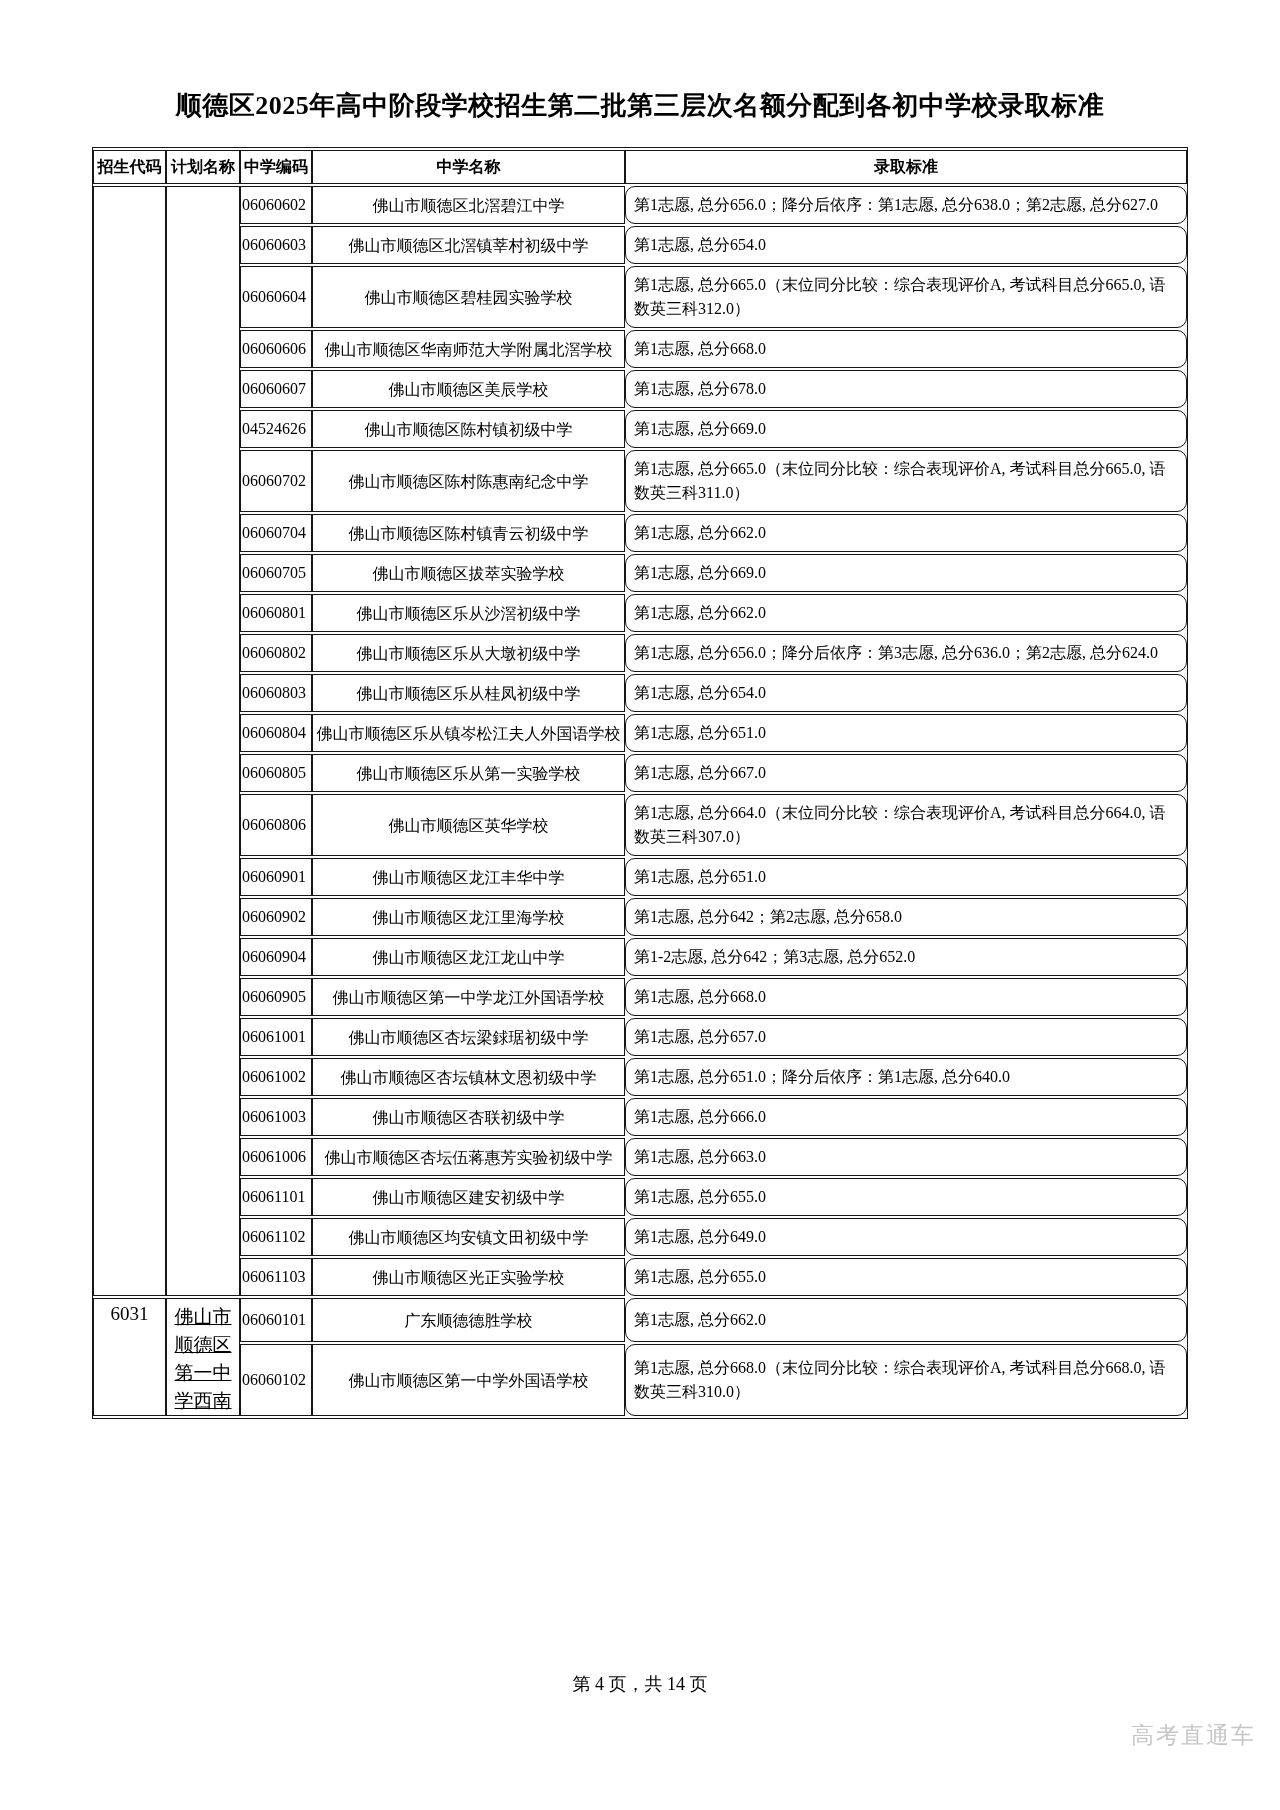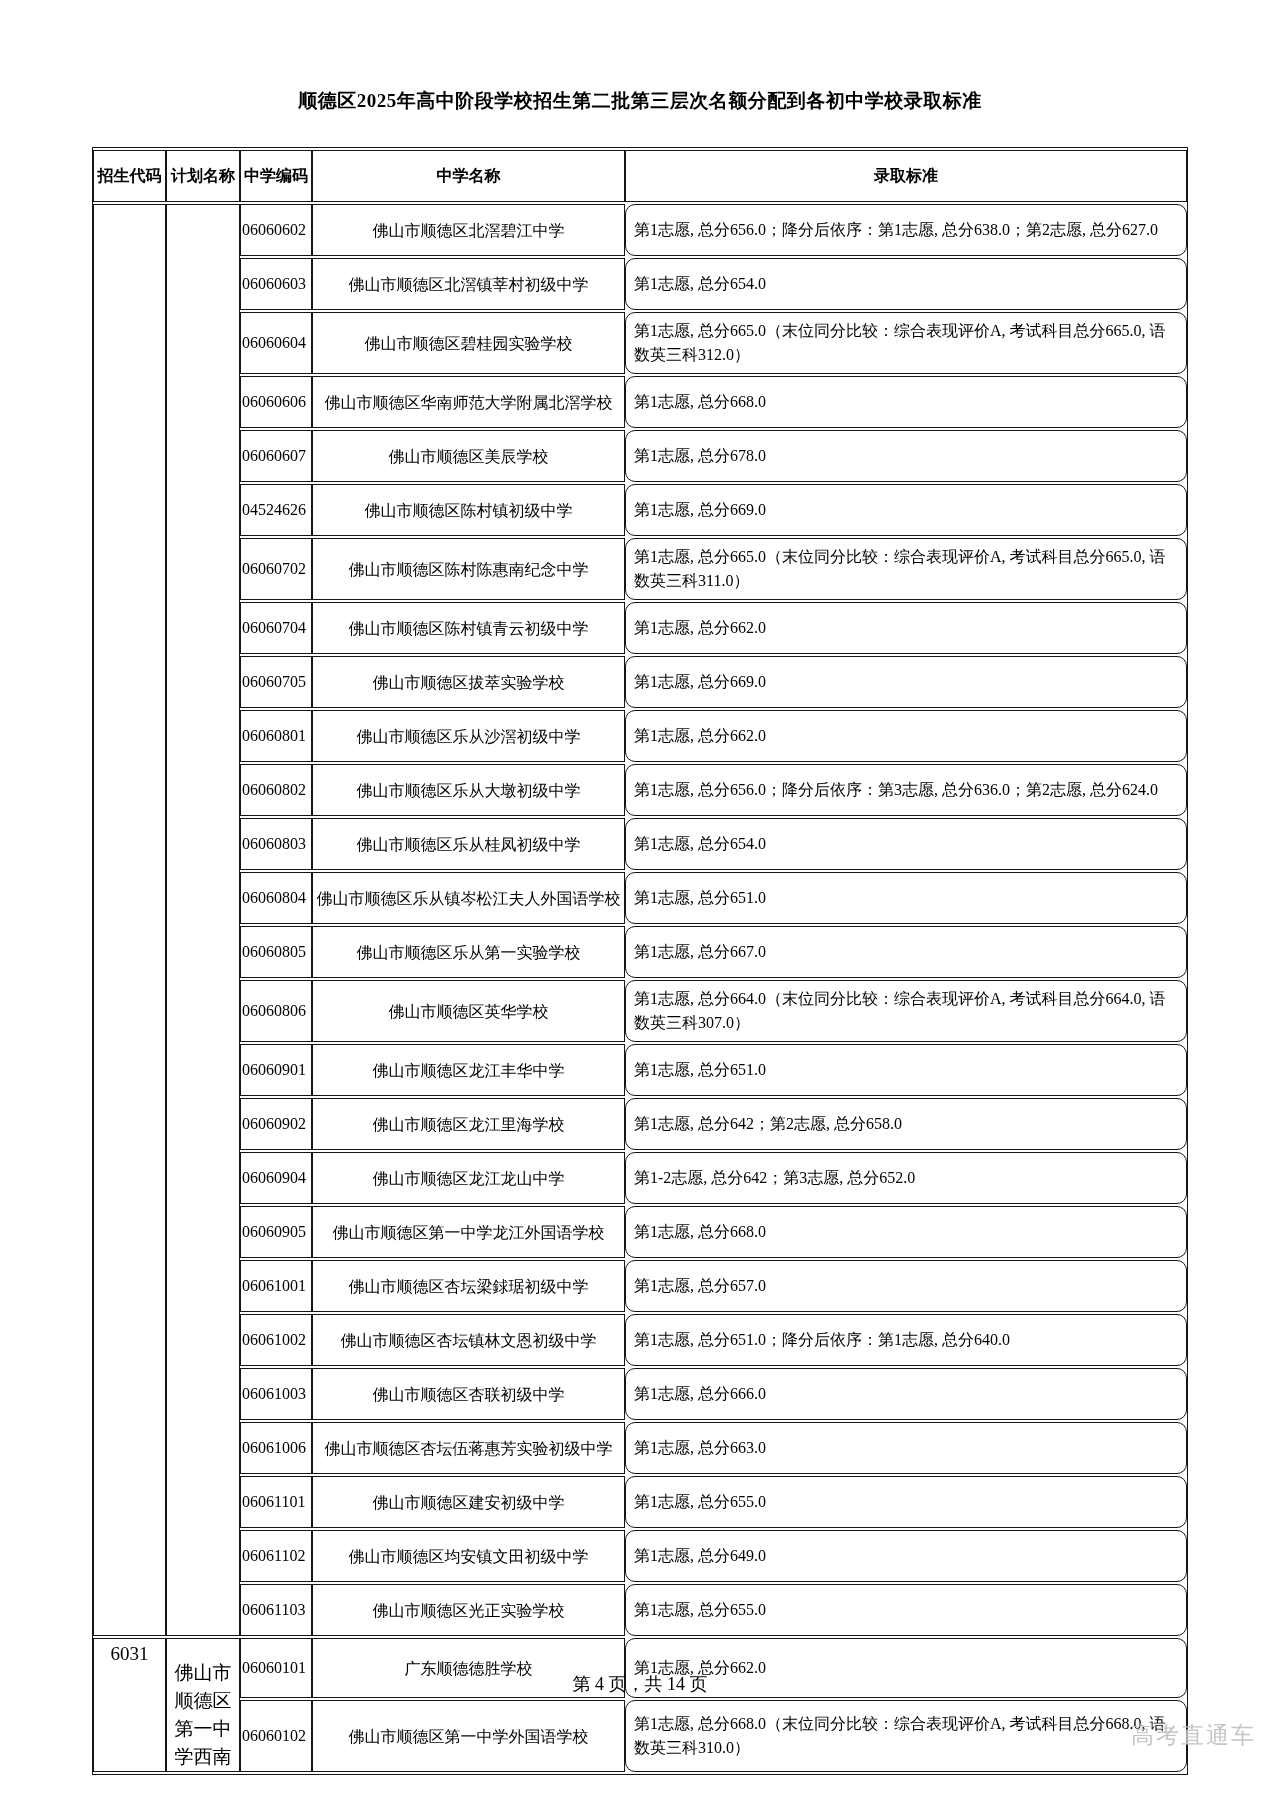--- a/index.html
+++ b/index.html
@@ -13,21 +13,21 @@
     position: relative;
     font-family: "Liberation Serif", "DejaVu Serif", serif;
     color: #000;
   }
   .page-title {
     position: absolute;
     top: 88px;
     left: 0;
     width: 100%;
     text-align: center;
-    font-size: 19px;
+    font-size: 26px;
     font-weight: bold;
     letter-spacing: 0.5px;
     font-family: "Liberation Serif", "DejaVu Serif", serif;
   }
   .table-wrap {
     position: absolute;
     top: 147px;
     left: 92px;
     width: 1096px;
   }
@@ -44,21 +44,21 @@
     background: #fff;
   }
   th {
     height: 30px;
     font-family: "Liberation Sans", "DejaVu Sans", sans-serif;
     font-size: 16px;
     font-weight: bold;
     text-align: center;
     padding: 0 2px;
   }
-  tr { height: 52px; }
+  tr { height: 34px; }
   td {
     font-size: 16px;
     vertical-align: middle;
   }
   td.cell-code { text-align: left; }
   td.cell-name { text-align: center; padding: 2px 0; line-height: 21px; }
   td.cell-standard {
     text-align: left;
     padding: 6px 8px;
     line-height: 24px;
@@ -66,23 +66,24 @@
   }
   td.cell-section-code {
     text-align: center;
     vertical-align: top;
     padding-top: 4px;
     font-size: 19px;
   }
   td.cell-section-plan {
     text-align: center;
     vertical-align: top;
-    padding: 20px 2px 0 2px;
+    padding: 4px 2px 0 2px;
     font-size: 19px;
     line-height: 28px;
+    text-decoration: underline;
   }
   .page-footer {
     position: absolute;
     top: 1672px;
     left: 0;
     width: 100%;
     text-align: center;
     font-size: 18px;
     font-family: Liberation Serif, serif;
   }

